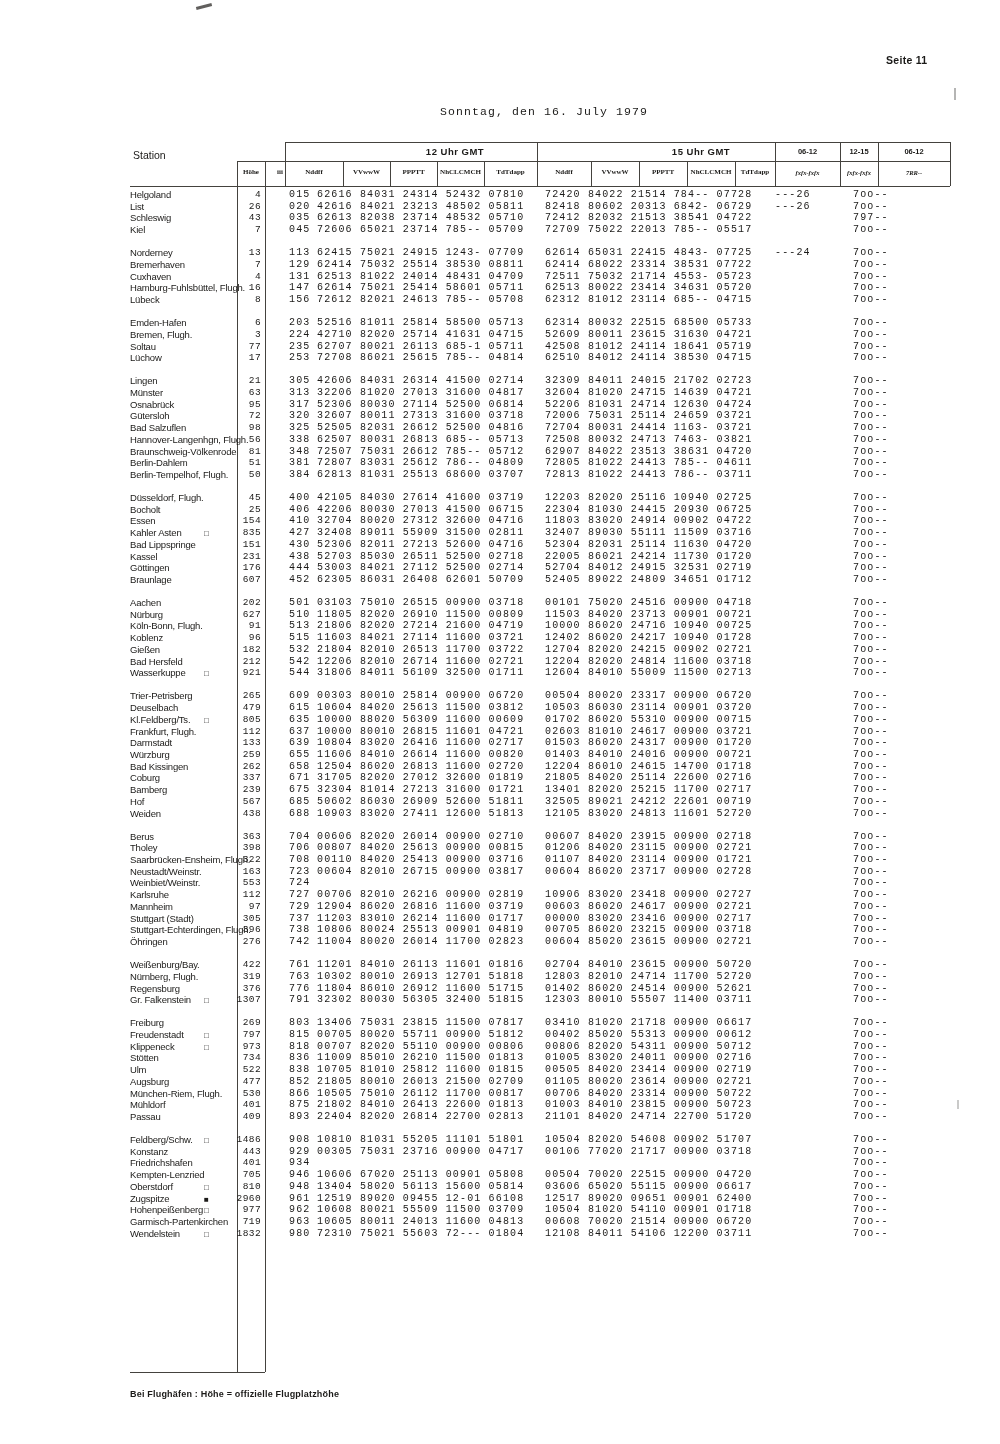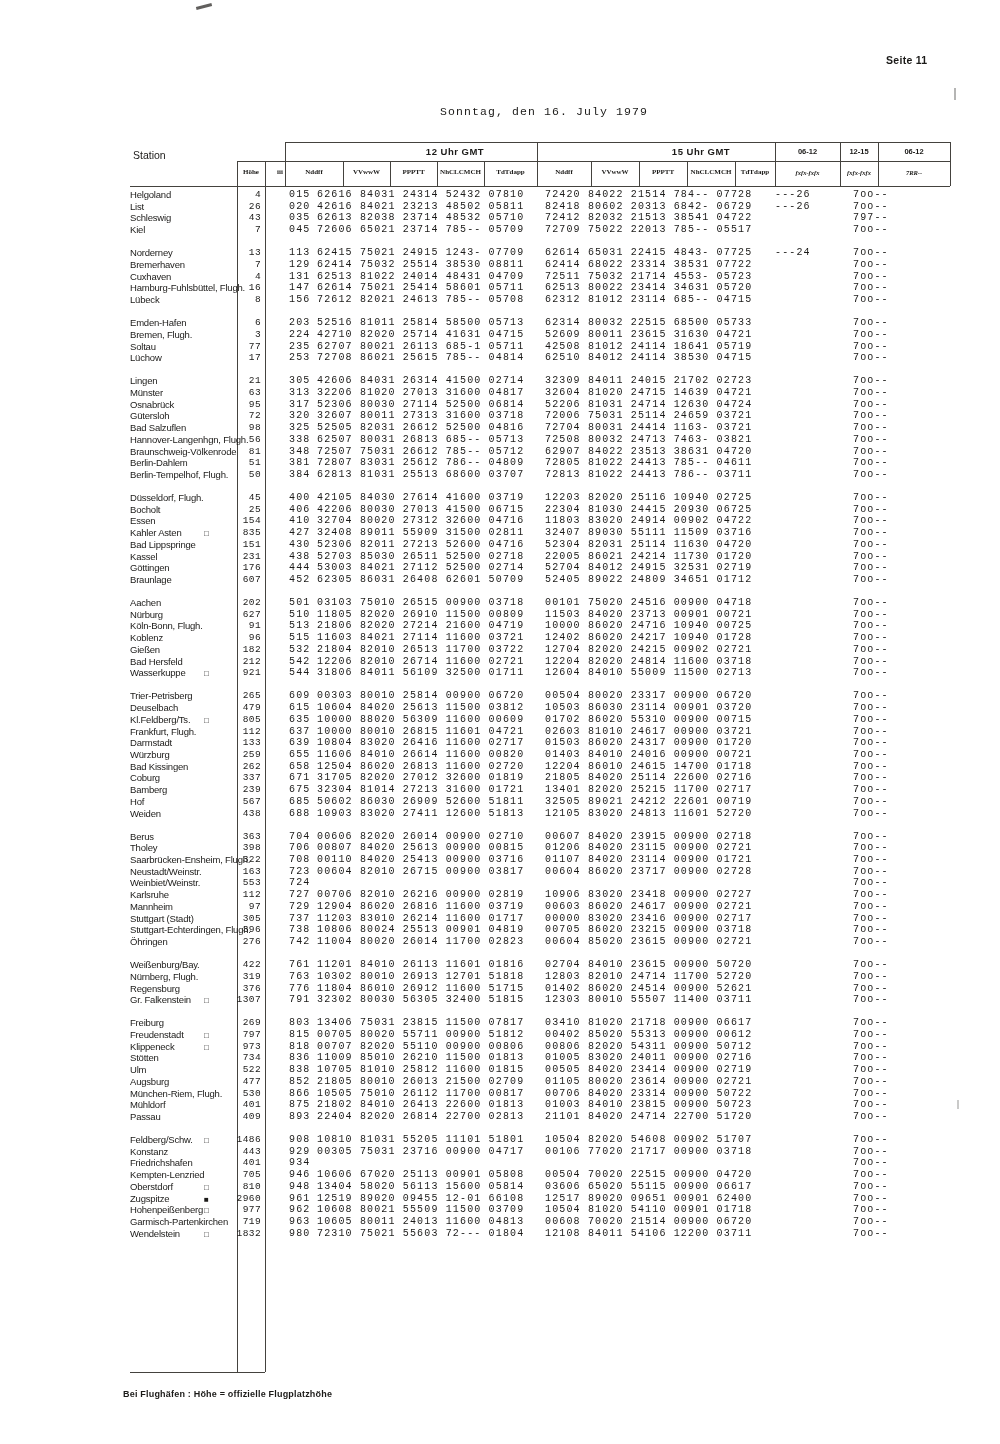--- a/index.html
+++ b/index.html
@@ -35,21 +35,21 @@
   .c-station{width:104px;font-size:9.5px;letter-spacing:-0.2px;position:relative;overflow:visible;}
   .marker{position:absolute;left:74px;top:1px;font-size:8px;letter-spacing:0;}
   .c-hoehe{width:27px;text-align:right;font-size:9.5px;letter-spacing:.4px;}
   .c-iii{margin-left:28px;width:28px;font-size:10px;letter-spacing:1.15px;}
   .c-g12{width:212px;font-size:10px;letter-spacing:1.15px;}
   .c-g15{margin-left:16px;width:212px;font-size:10px;letter-spacing:1.15px;}
   .c-w1{margin-left:18px;width:50px;font-size:10px;letter-spacing:1.15px;}
   .c-w2{width:28px;font-size:10px;letter-spacing:1.15px;}
   .c-rain{width:70px;font-size:10px;letter-spacing:1.15px;}
 
-  .footnote{position:absolute;left:123px;top:1389px;font-size:9px;font-weight:700;letter-spacing:.2px;}
+  .footnote{position:absolute;left:130px;top:1389px;font-size:9px;font-weight:700;letter-spacing:.2px;}
 
   .scan-mark{position:absolute;background:#2c2a27;opacity:.75;}
 </style>
 </head>
 <body>
 
 <div class="page">
 
   <div class="scan-mark" style="left:196px;top:5px;width:16px;height:3px;transform:rotate(-14deg);"></div>
   <div class="scan-mark" style="left:954px;top:88px;width:2px;height:12px;opacity:.35;"></div>

